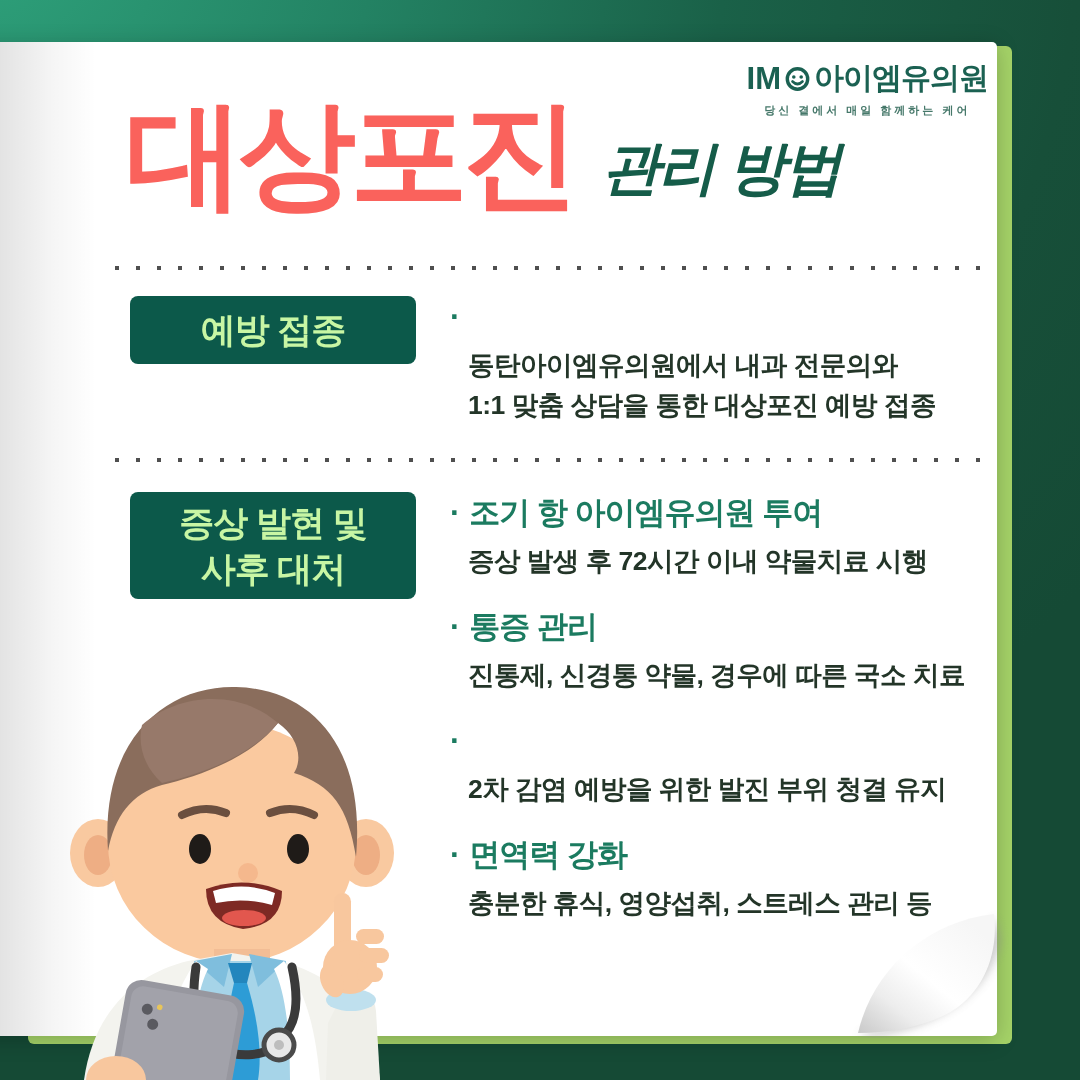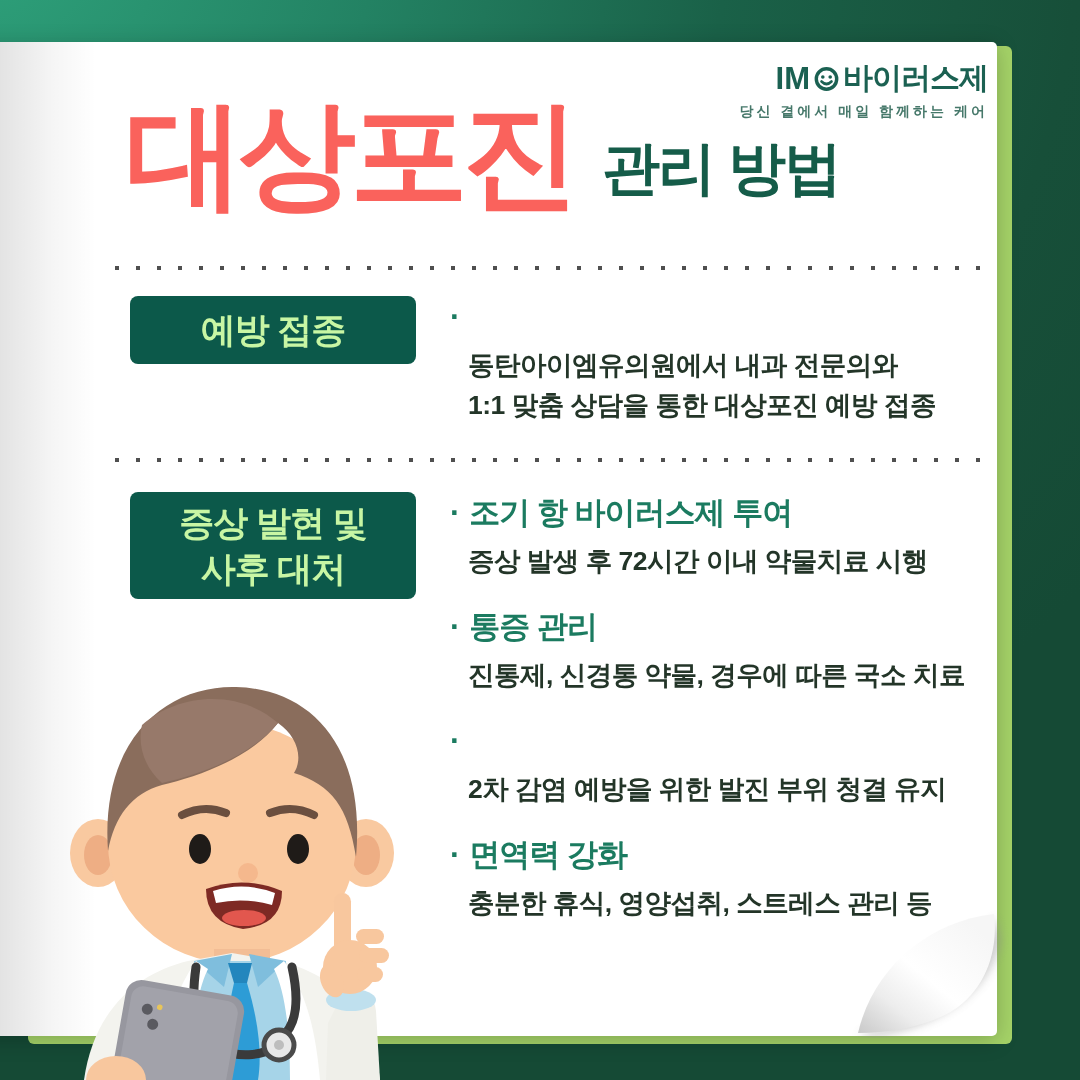--- a/index.html
+++ b/index.html
@@ -14,26 +14,26 @@
   .edge-shade{position:absolute;left:0;top:42px;width:96px;height:994px;z-index:3;pointer-events:none;
     background:linear-gradient(to right, rgba(0,0,0,0.11), rgba(0,0,0,0.04) 55%, rgba(0,0,0,0));}
   .content{position:absolute;inset:0;z-index:4;}
 
   
   .logo{position:absolute;top:58px;right:92px;text-align:center;}
   .logo-row{display:flex;align-items:center;justify-content:flex-end;gap:2px;color:#1b6152;}
   .logo-im{font-size:31px;font-weight:800;letter-spacing:0;}
   .logo-kr{font-size:30px;font-weight:800;letter-spacing:-1px;}
   .logo-smile{width:27px;height:27px;margin:0 1px;}
-  .logo-tagline{margin-top:4px;font-size:14px;letter-spacing:3px;color:#46786a;font-weight:700;}
+  .logo-tagline{margin-top:4px;font-size:11px;letter-spacing:3px;color:#46786a;font-weight:700;}
 
   
   .title{position:absolute;left:126px;top:88px;display:flex;align-items:flex-end;}
   .title-main{font-size:118px;line-height:1.12;font-weight:900;letter-spacing:-6px;color:#fa625c;}
-  .title-sub{font-size:58px;font-weight:800;letter-spacing:-2px;color:#155c49;margin-left:28px;margin-bottom:12px;}
+  .title-sub{font-size:58px;font-weight:800;letter-spacing:-2px;color:#155c49;margin-left:28px;margin-bottom:12px;font-style:italic;}
 
   
   .divider{position:absolute;left:115px;width:870px;height:4px;
     background-image:repeating-linear-gradient(to right,#4f4f4f 0,#4f4f4f 4px,transparent 4px,transparent 21px);}
   .d1{top:266px;}
   .d2{top:458px;}
 
   
   .sec{position:absolute;left:130px;display:flex;align-items:flex-start;}
   .sec1{top:296px;}
@@ -65,21 +65,21 @@
 
     <header class="logo">
       <div class="logo-row">
         <span class="logo-im">IM</span>
         <svg class="logo-smile" viewBox="0 0 27 27">
           <circle cx="13.5" cy="14" r="10.2" fill="none" stroke="#1b6152" stroke-width="3.4"></circle>
           <circle cx="9.8" cy="12" r="1.8" fill="#1b6152"></circle>
           <circle cx="17.2" cy="12" r="1.8" fill="#1b6152"></circle>
           <path d="M8.5,16.5 Q13.5,21.5 18.5,16.5" fill="none" stroke="#1b6152" stroke-width="2.6" stroke-linecap="round"></path>
         </svg>
-        <span class="logo-kr">바이러스제</span>
+        <span class="logo-kr">아이엠유의원</span>
       </div>
       <div class="logo-tagline">당신 곁에서 매일 함께하는 케어</div>
     </header>
 
     <div class="title">
       <span class="title-main">대상포진</span>
       <span class="title-sub">관리 방법</span>
     </div>
 
     <div class="divider d1"></div>
@@ -106,21 +106,21 @@
     <section class="sec sec2">
       <div class="badge">
         <span>증상 발현 및</span>
         <span>사후 대처</span>
       </div>
       <div class="items">
 
         <div class="item">
           <div class="item-heading">
             <span class="bullet">·</span>
-            <span>조기 항 바이러스제 투여</span>
+            <span>조기 항 아이엠유의원 투여</span>
           </div>
           <div class="item-body">
             <div>증상 발생 후 72시간 이내 약물치료 시행</div>
           </div>
         </div>
 
         <div class="item">
           <div class="item-heading">
             <span class="bullet">·</span>
             <span>통증 관리</span>

